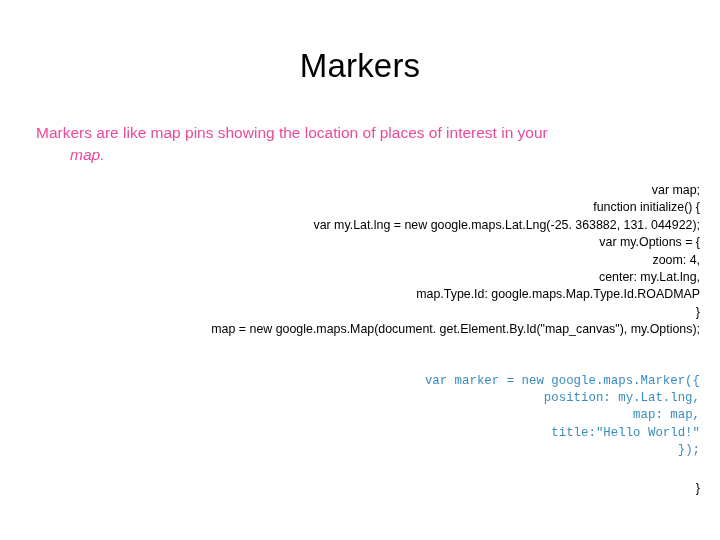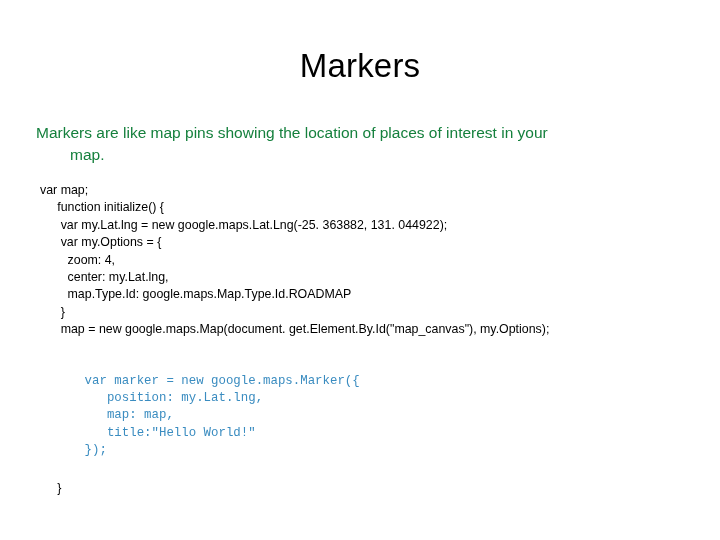--- a/index.html
+++ b/index.html
@@ -32,35 +32,37 @@
     color: #000000;
     letter-spacing: 0.2px;
   }
   .body-text {
     position: absolute;
     top: 122px;
     left: 36px;
     width: 648px;
     font-size: 15.5px;
     line-height: 22px;
-    color: #15803d;
+    color: #ec4899;
   }
   .body-text .indent {
     display: block;
     padding-left: 34px;
+    font-style: italic;
   }
   .code-block {
     position: absolute;
     top: 182px;
     left: 40px;
     width: 660px;
     font-size: 12.4px;
     line-height: 17.4px;
     white-space: pre;
     color: #000000;
+    text-align: right;
   }
   .code-line {
     display: block;
     white-space: pre;
   }
   .code-line.blue {
     color: #3a8cc0;
     font-family: Liberation Mono, monospace;
   }
   .code-line.gap {

